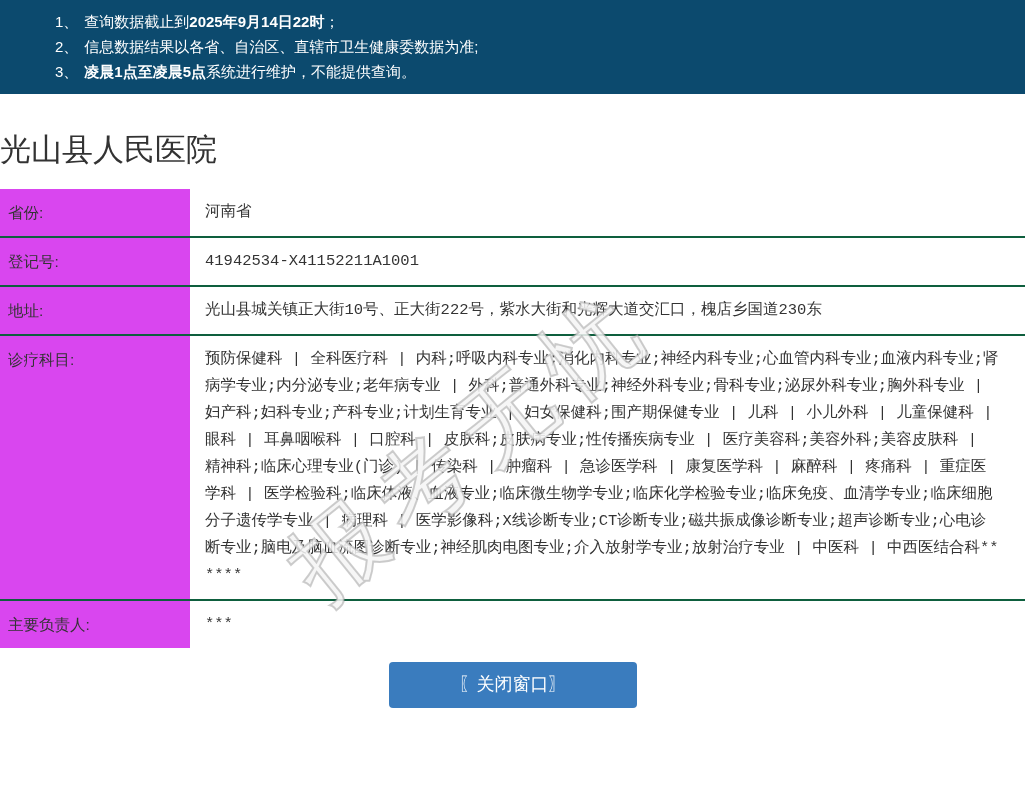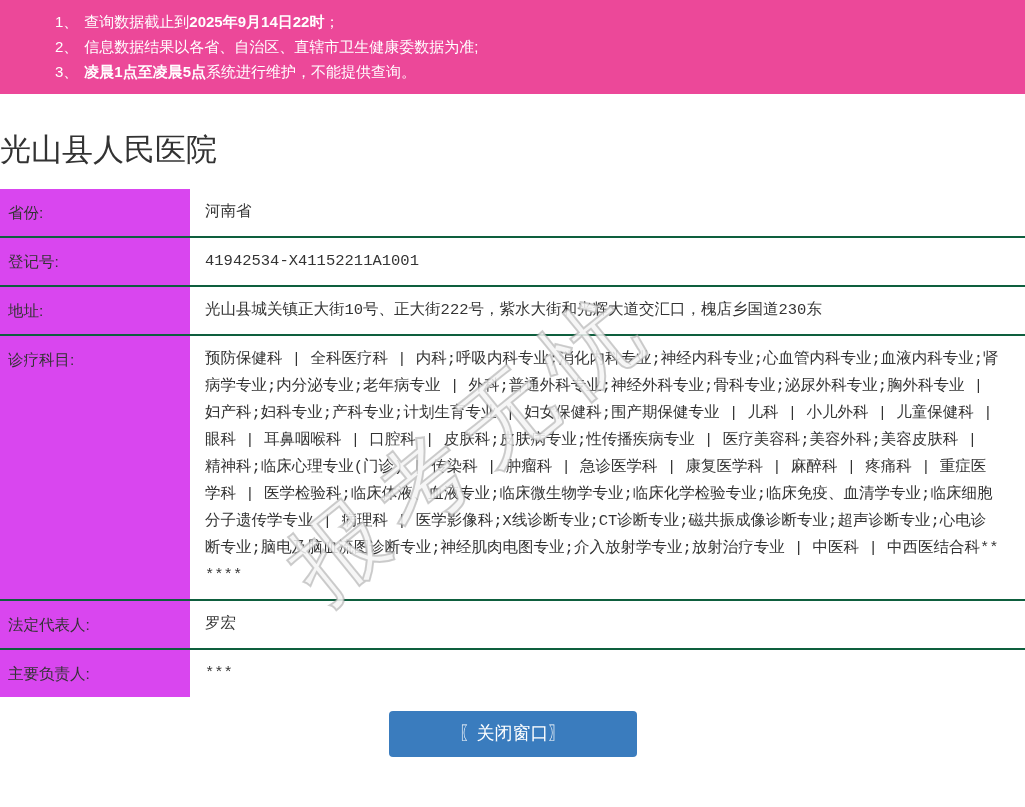--- a/index.html
+++ b/index.html
@@ -7,21 +7,21 @@
     width: 1025px;
     font-family: "Liberation Sans", "DejaVu Sans", sans-serif;
     background: #ffffff;
     color: #333333;
   }
   body { position: relative; min-height: 807px; overflow: hidden; }
 
   
   .notice-bar {
     width: 1025px;
-    background: #ec4899;
+    background: #0c4a6e;
     color: #ffffff;
     padding: 9px 16px 10px 55px;
     font-size: 15px;
   }
   .notice-line { line-height: 25px; white-space: nowrap; }
   .notice-num { display: inline-block; margin-right: 6px; }
   .notice-bold { font-weight: bold; }
 
   
   .page-title {
@@ -125,24 +125,20 @@
   </tr>
   <tr>
     <td class="cell-label">地址:</td>
     <td class="cell-value">光山县城关镇正大街10号、正大街222号，紫水大街和光辉大道交汇口，槐店乡国道230东</td>
   </tr>
   <tr>
     <td class="cell-label">诊疗科目:</td>
     <td class="cell-value">预防保健科 | 全科医疗科 | 内科;呼吸内科专业;消化内科专业;神经内科专业;心血管内科专业;血液内科专业;肾病学专业;内分泌专业;老年病专业 | 外科;普通外科专业;神经外科专业;骨科专业;泌尿外科专业;胸外科专业 | 妇产科;妇科专业;产科专业;计划生育专业 | 妇女保健科;围产期保健专业 | 儿科 | 小儿外科 | 儿童保健科 | 眼科 | 耳鼻咽喉科 | 口腔科 | 皮肤科;皮肤病专业;性传播疾病专业 | 医疗美容科;美容外科;美容皮肤科 | 精神科;临床心理专业(门诊) | 传染科 | 肿瘤科 | 急诊医学科 | 康复医学科 | 麻醉科 | 疼痛科 | 重症医学科 | 医学检验科;临床体液、血液专业;临床微生物学专业;临床化学检验专业;临床免疫、血清学专业;临床细胞分子遗传学专业 | 病理科 | 医学影像科;X线诊断专业;CT诊断专业;磁共振成像诊断专业;超声诊断专业;心电诊断专业;脑电及脑血流图诊断专业;神经肌肉电图专业;介入放射学专业;放射治疗专业 | 中医科 | 中西医结合科******</td>
   </tr>
   <tr>
-    <td class="cell-label">法定代表人:</td>
-    <td class="cell-value">罗宏</td>
-  </tr>
-  <tr>
     <td class="cell-label">主要负责人:</td>
     <td class="cell-value">***</td>
   </tr>
 </tbody>
   </table>
 
 <div class="button-row">
   <button class="close-button">〖关闭窗口〗</button>
 </div>
 

